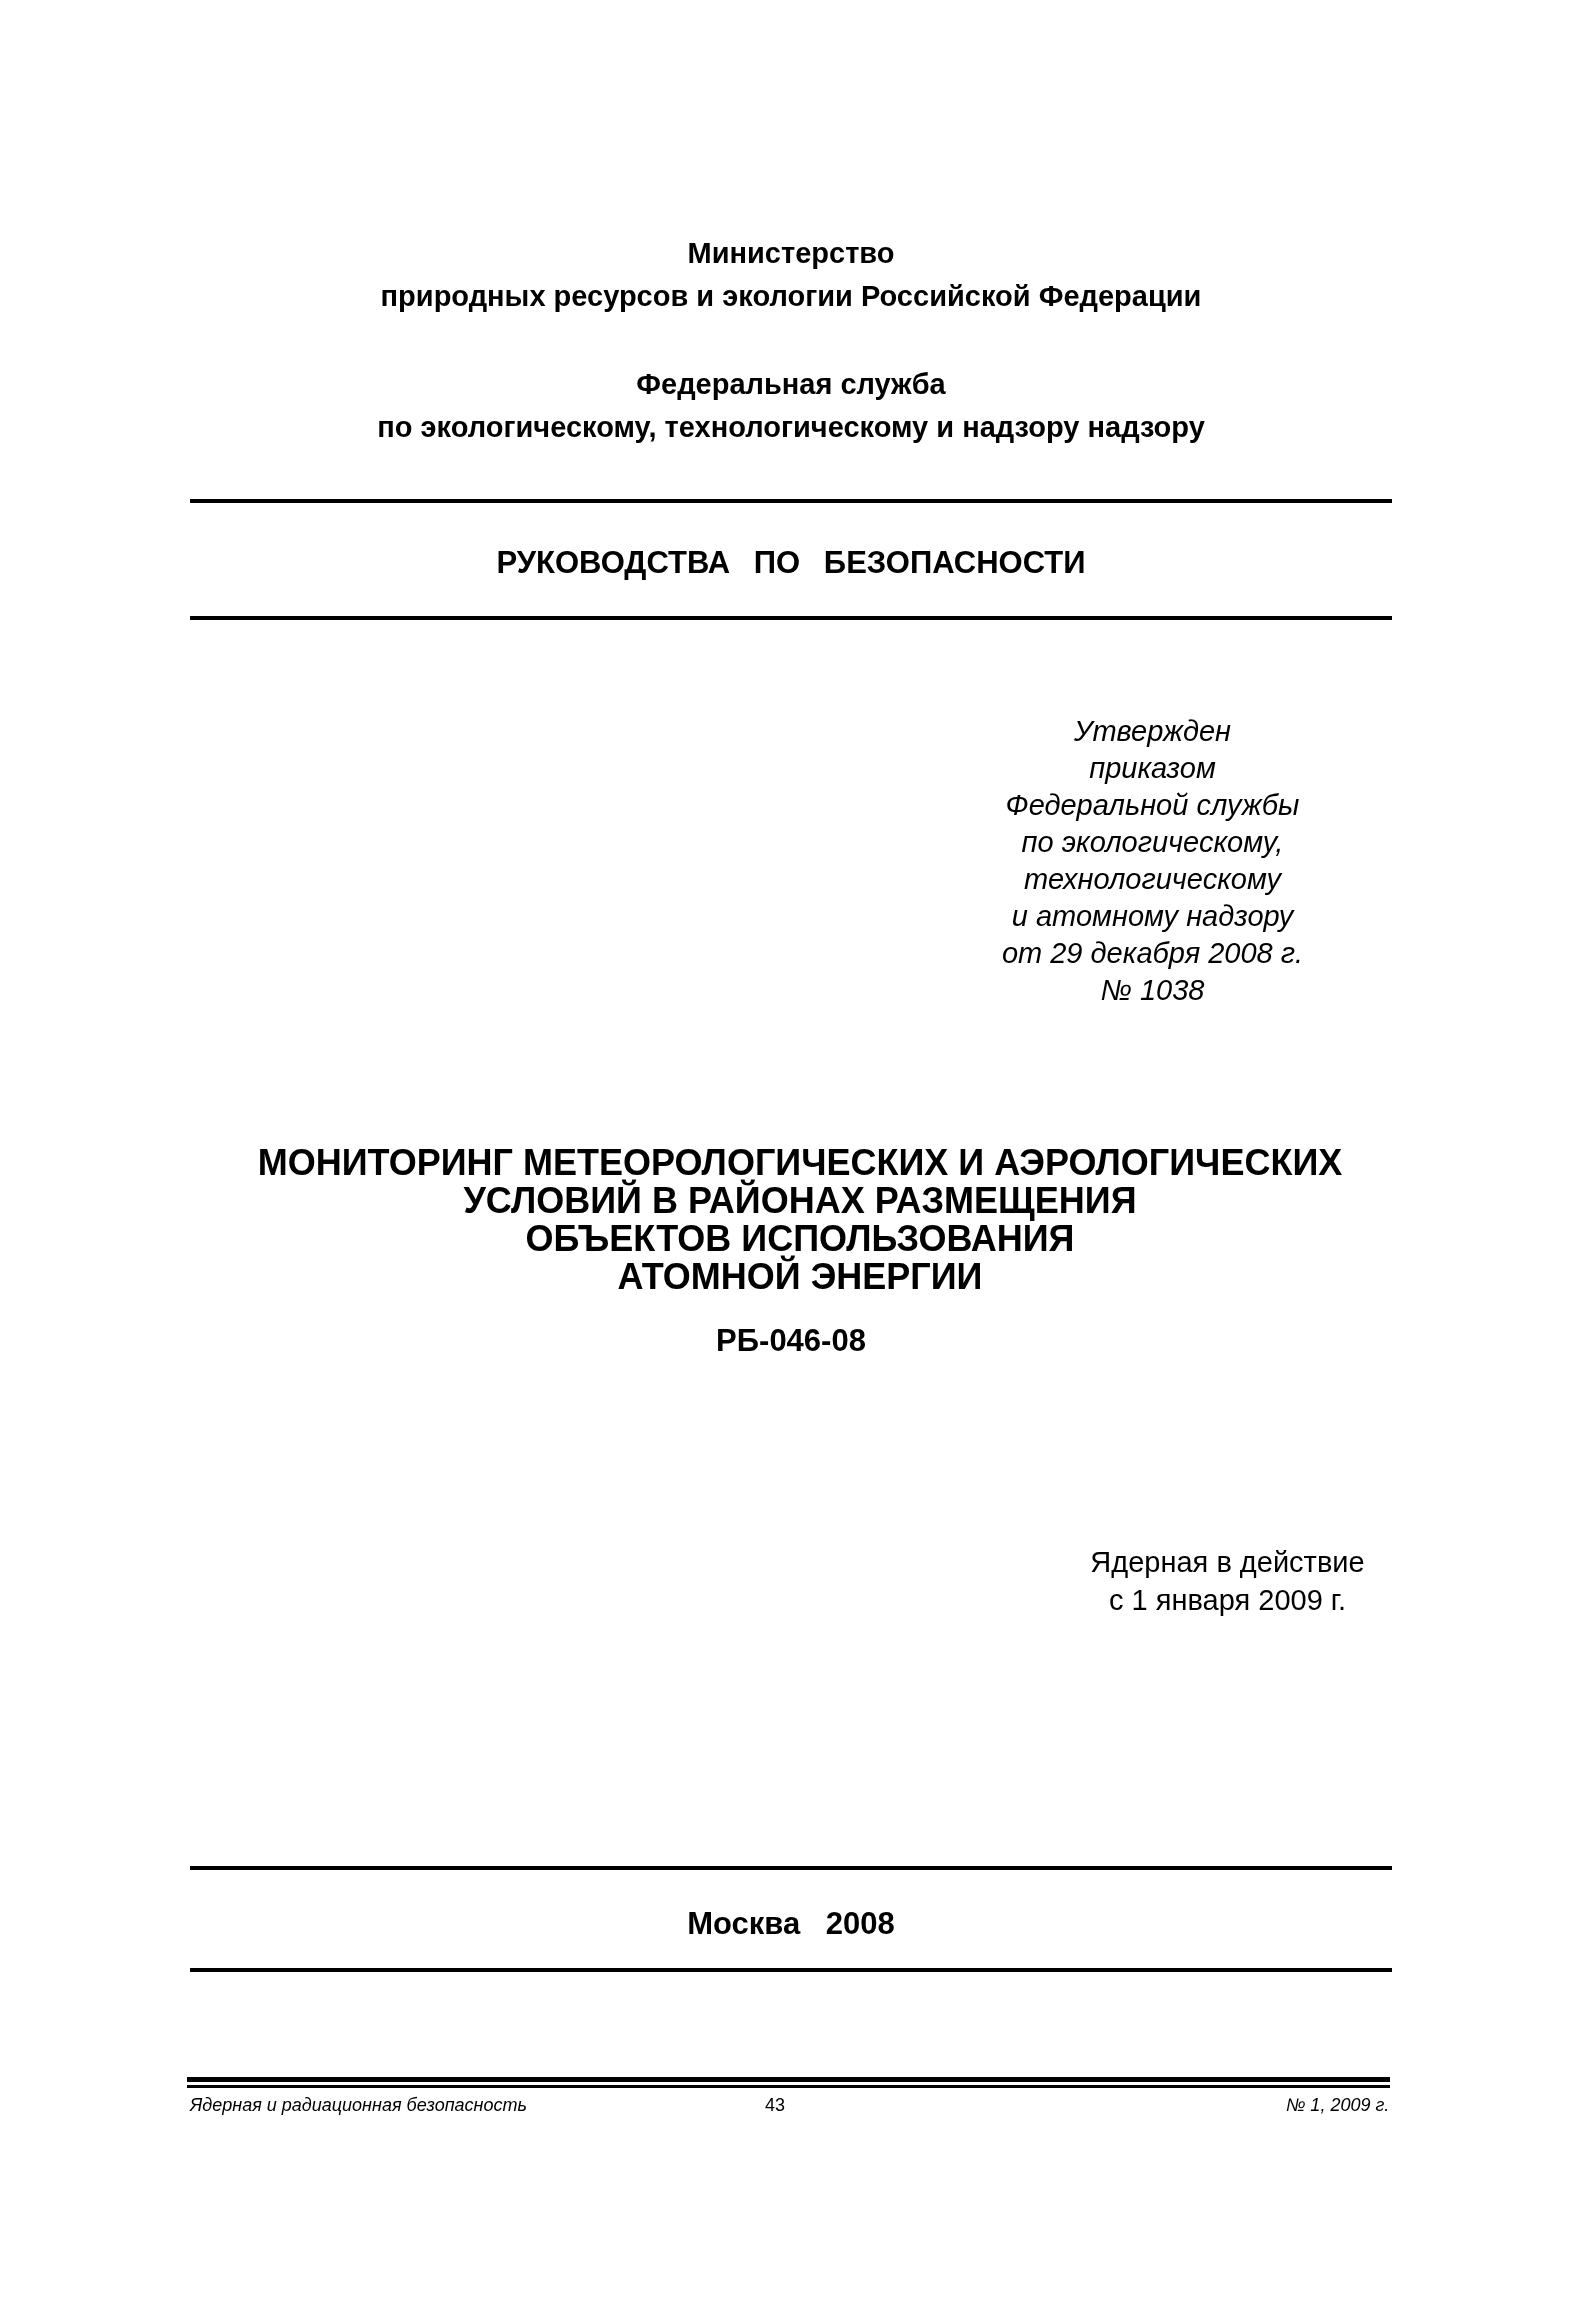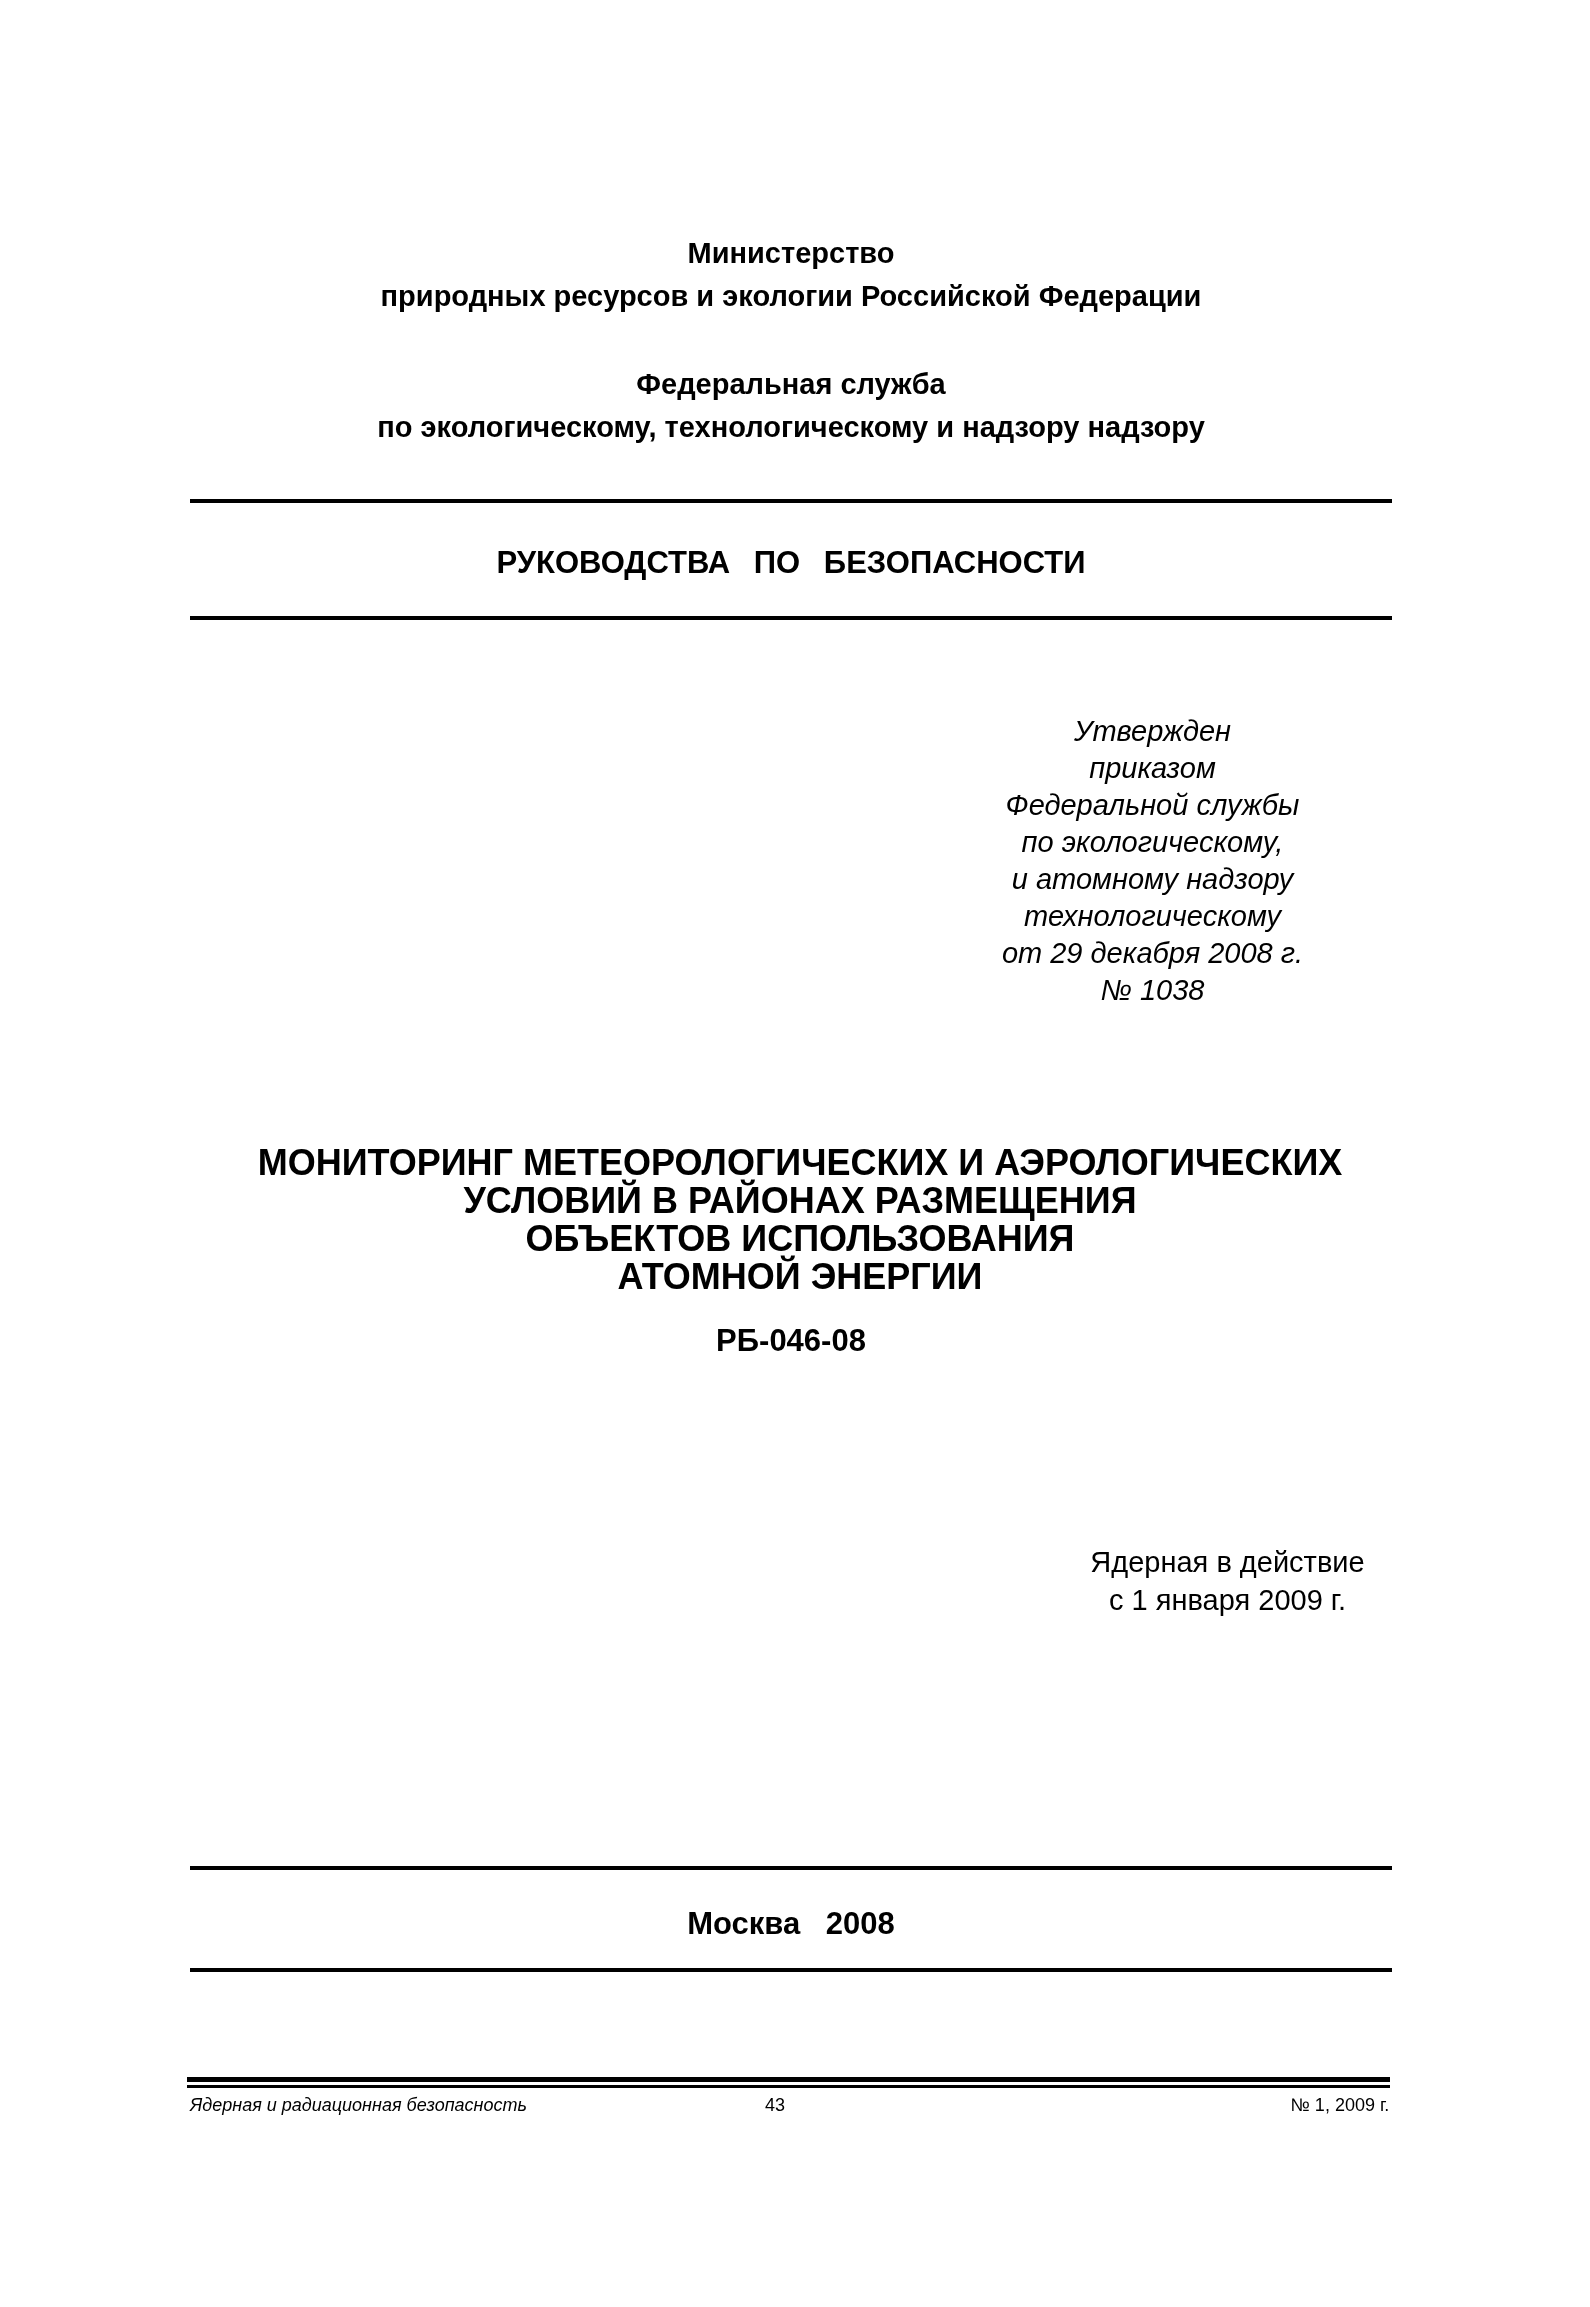--- a/index.html
+++ b/index.html
@@ -58,21 +58,21 @@
   .double-rule .dr-top    { height:4.7px; background:#000; }
   .double-rule .dr-gap    { height:3.4px; background:transparent; }
   .double-rule .dr-bottom { height:2.7px; background:#000; }
 
   .footer-row {
     top:2090px; left:190px; width:1202px; height:34px;
     font-size:18px; line-height:31px;
   }
   .footer-row .journal { position:absolute; left:0; top:0; font-style:italic; }
   .footer-row .pagenum { position:absolute; left:575px; top:0; font-style:normal; }
-  .footer-row .issue   { position:absolute; right:2.7px; top:0; }
+  .footer-row .issue   { position:absolute; right:2.7px; top:0; font-style:italic; }
 </style>
 </head>
 <body>
 
 <div class="page">
 
   <div class="abs ministry center b">
     <span class="line">Министерство</span>
     <span class="line">природных ресурсов и экологии Российской Федерации</span>
   </div>
@@ -86,22 +86,22 @@
 
   <div class="abs section-label center b">РУКОВОДСТВА ПО БЕЗОПАСНОСТИ</div>
 
   <div class="abs rule rule-2"></div>
 
   <div class="abs approval">
     <span class="line">Утвержден</span>
     <span class="line">приказом</span>
     <span class="line">Федеральной службы</span>
     <span class="line">по экологическому,</span>
+    <span class="line">технологическому</span>
     <span class="line">и атомному надзору</span>
-    <span class="line">технологическому</span>
     <span class="line">от 29 декабря 2008 г.</span>
     <span class="line">№ 1038</span>
   </div>
 
   <div class="abs doc-title center b">
     <span class="line">МОНИТОРИНГ МЕТЕОРОЛОГИЧЕСКИХ И АЭРОЛОГИЧЕСКИХ</span>
     <span class="line">УСЛОВИЙ В РАЙОНАХ РАЗМЕЩЕНИЯ</span>
     <span class="line">ОБЪЕКТОВ ИСПОЛЬЗОВАНИЯ</span>
     <span class="line">АТОМНОЙ ЭНЕРГИИ</span>
   </div>

